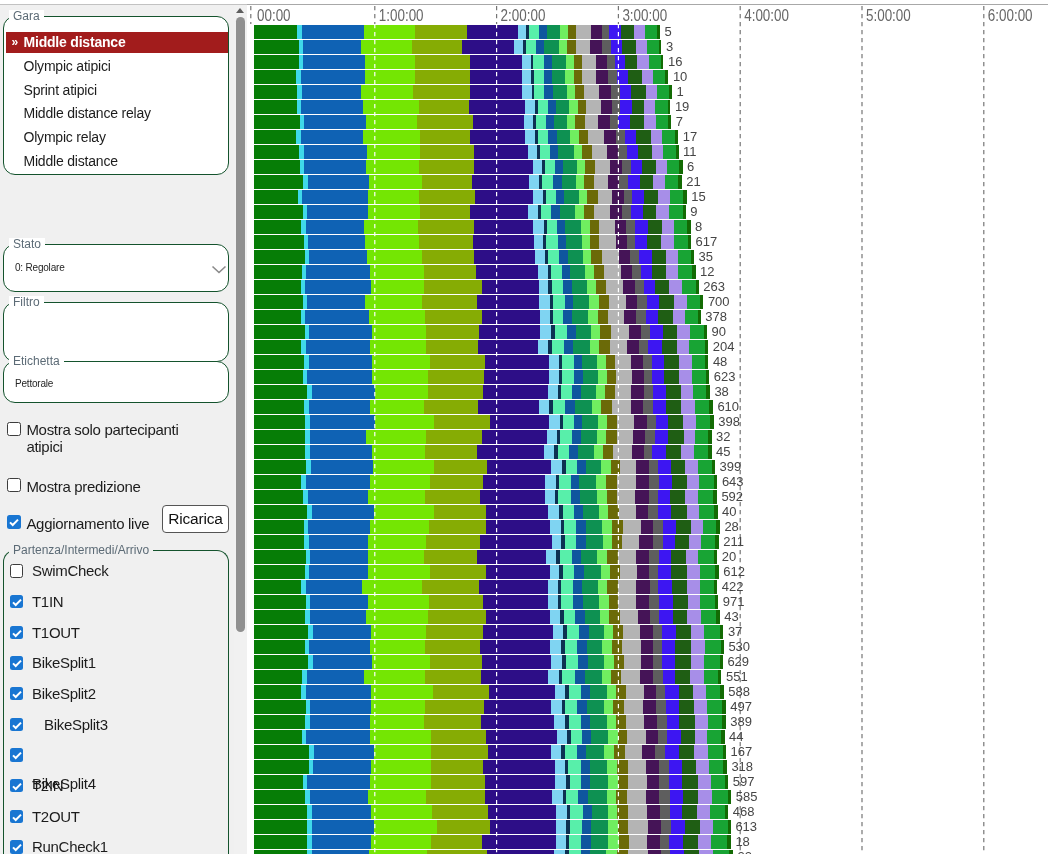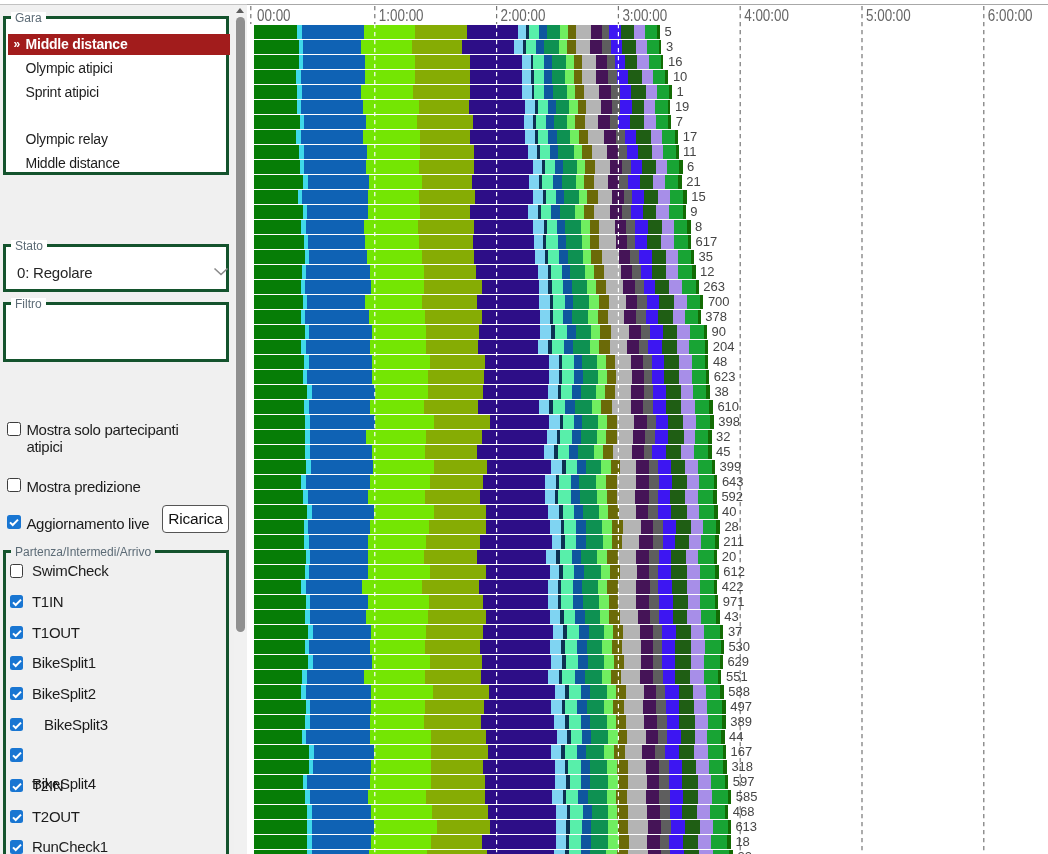--- a/index.html
+++ b/index.html
@@ -2,26 +2,26 @@
 <html><head><meta charset="utf-8"><title>Analisi</title>
 <style>
 *{box-sizing:border-box}
 html,body{margin:0;padding:0;background:#fff}
 body{font-family:"Liberation Sans",sans-serif;-webkit-font-smoothing:antialiased}
 #page{position:relative;width:1048px;height:854px;overflow:hidden;background:#fff}
 #topline{position:absolute;left:0;top:4px;width:1048px;height:1px;background:#c2c2c2}
 #topline2{position:absolute;left:247px;top:4px;width:801px;height:1px;background:#a8a8a8}
 #sidebar{position:absolute;left:0;top:0;width:233.5px;height:854px}
 #sbbg{position:absolute;left:0;top:5px;width:233.5px;height:849px;background:#f0f0f0}
-.box{position:absolute;left:3px;width:226px;border:3px solid #14532d;border-radius:0;background:#fff}
+.box{position:absolute;left:3px;width:226px;border:1px solid #14532d;border-radius:12px;background:#fff}
 .leg{position:absolute;top:-7px;left:5px;background:#fff;padding:0 4px;font-size:12px;line-height:13px;color:#5c6b76;white-space:nowrap}
 .gi{position:absolute;left:1.5px;width:222px;height:20.6px;line-height:20.6px;font-size:14px;color:#1c1c1c;padding-left:18px;white-space:nowrap;letter-spacing:-0.2px}
 .gi.sel{background:#a21c1c;color:#fff;font-weight:bold}
 .chev{position:absolute;left:6px;top:0;font-size:12px;font-weight:bold}
-.val{position:absolute;left:11px;font-size:15px;color:#262626;letter-spacing:-0.2px;white-space:nowrap}
+.val{position:absolute;left:11px;font-size:10px;color:#262626;letter-spacing:-0.2px;white-space:nowrap}
 .ddch{position:absolute}
 .cb{position:absolute;width:13.5px;height:13.5px;border:1.8px solid #3d3d3d;border-radius:2.5px;background:#fff}
 .cb.on{border:none;background:#1976d2}
 .cb.on svg{display:block;margin:0}
 .cblab{position:absolute;font-size:15px;color:#1c1c1c;letter-spacing:-0.3px;white-space:nowrap}
 #ricarica{position:absolute;left:162px;top:504.5px;width:67px;height:28.5px;background:#fff;border:1.6px solid #555;border-radius:4px;font-size:15.5px;color:#111;text-align:center;line-height:25px;letter-spacing:-0.2px}
 #sbtrack{position:absolute;left:233.5px;top:5px;width:13.5px;height:849px;background:#f1f1f1}
 #sbarrow{position:absolute;left:236.2px;top:8px;width:0;height:0;border-left:4.3px solid transparent;border-right:4.3px solid transparent;border-bottom:5.5px solid #5d5d5d}
 #sbthumb{position:absolute;left:235.8px;top:17px;width:9px;height:615px;background:#909090;border-radius:4.5px}
 svg text{font-family:"Liberation Sans",sans-serif}
@@ -1291,32 +1291,37 @@
 </svg>
 <div id="topline"></div>
 <div id="topline2"></div>
 <div id="sbbg"></div>
 <div id="sidebar">
   <div class="box" style="top:16px;height:159px">
     <span class="leg">Gara</span>
 <div class="gi sel" style="top:15.2px"><span class="chev">»</span>Middle distance</div>
 <div class="gi" style="top:38.9px">Olympic atipici</div>
 <div class="gi" style="top:62.6px">Sprint atipici</div>
+<div class="gi" style="top:86.3px">Middle distance relay</div>
 <div class="gi" style="top:110px">Olympic relay</div>
 <div class="gi" style="top:133.7px">Middle distance</div>
   </div>
   <div class="box" style="top:244px;height:48px">
     <span class="leg">Stato</span>
     <div class="val" style="top:17px">0: Regolare</div>
 <svg class="ddch" style="left:207px;top:20px" width="16" height="9" viewBox="0 0 16 9">
           <path d="M1.5 1.5 L8 7.5 L14.5 1.5" stroke="#8a8a8a" stroke-width="1.6" fill="none"></path>
         </svg>
   </div>
   <div class="box" style="top:302px;height:60px">
     <span class="leg">Filtro</span>
+  </div>
+  <div class="box" style="top:361px;height:42px">
+    <span class="leg">Etichetta</span>
+    <div class="val" style="top:16px">Pettorale</div>
   </div>
 <div class="cb" style="left:7.2px;top:422.1px"></div>
   <div class="cblab" style="left:26.4px;top:420.5px;width:153px;line-height:17.2px;letter-spacing:-0.3px;white-space:normal">Mostra solo partecipanti atipici</div>
 <div class="cb" style="left:7.2px;top:478.1px"></div>
   <div class="cblab" style="left:26.4px;top:477.5px">Mostra predizione</div>
 <div class="cb on" style="left:7.2px;top:515.4px">
         <svg width="14" height="14" viewBox="0 0 14 14">
           <path d="M3 7.4 L5.7 10 L11 4.6" stroke="#fff" stroke-width="2" fill="none"></path>
         </svg>
       </div>

